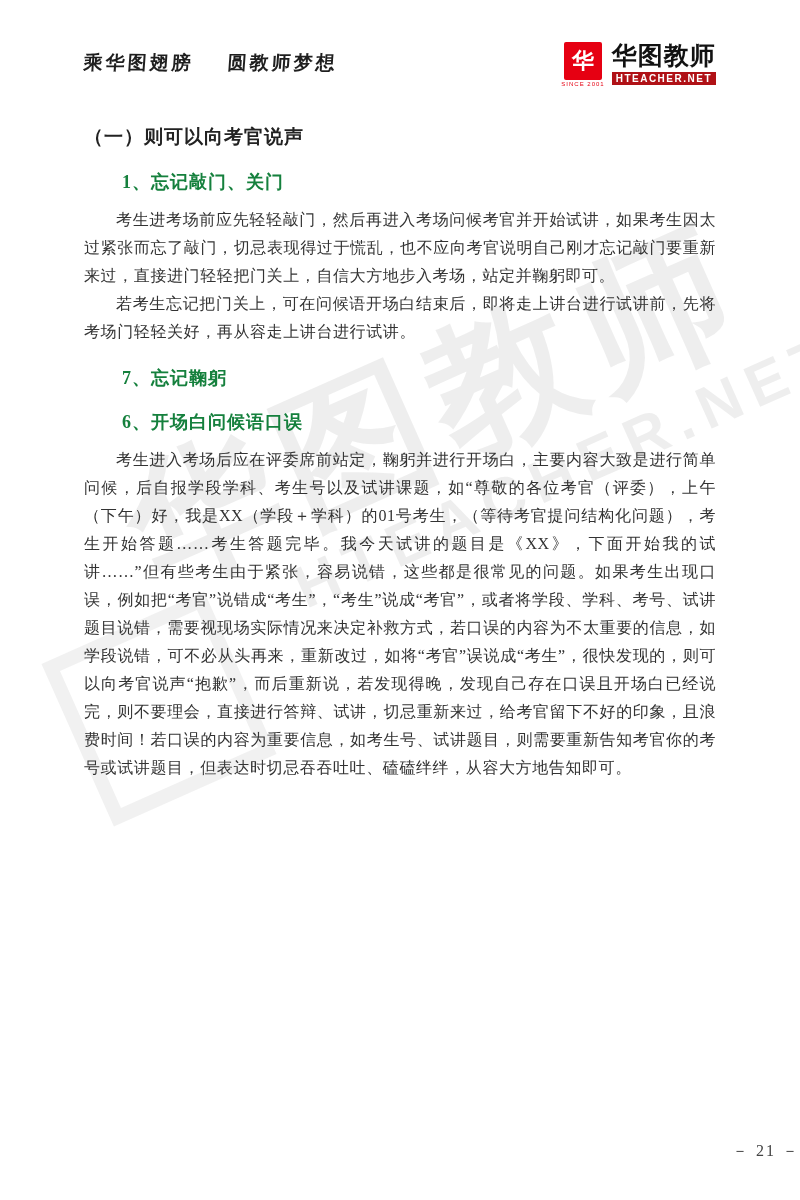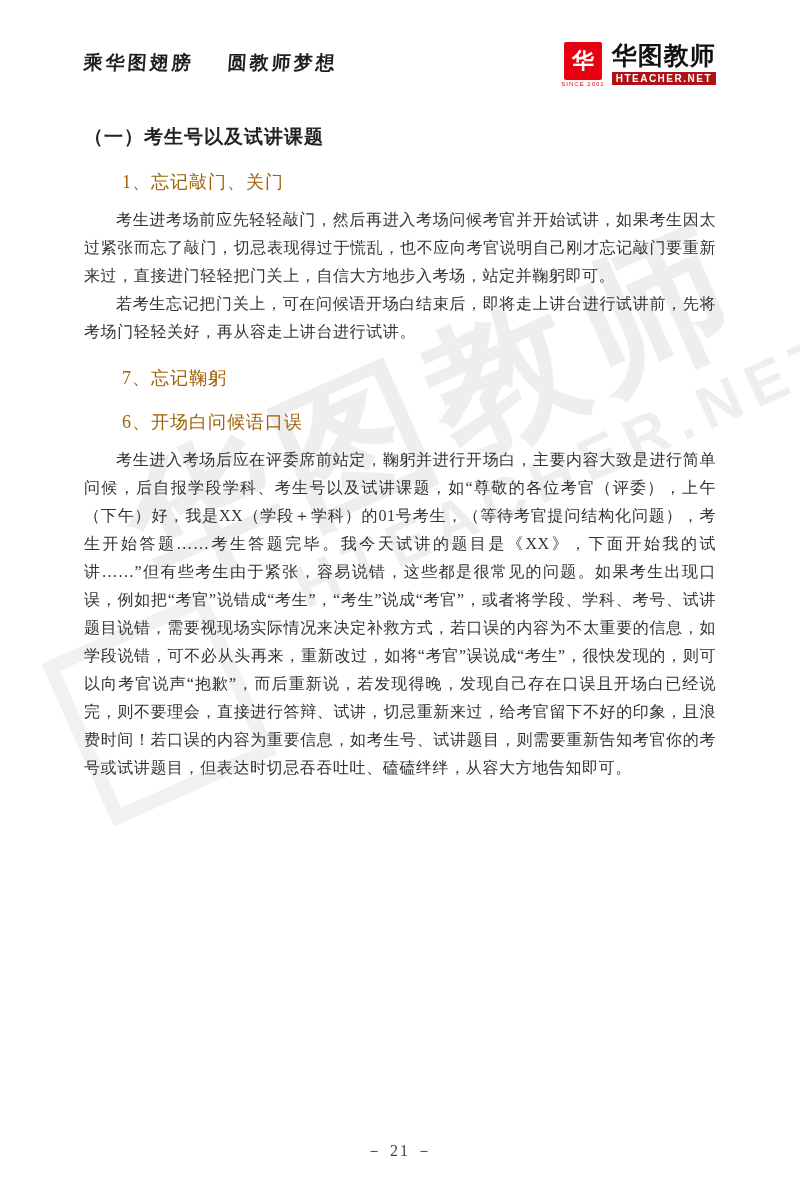--- a/index.html
+++ b/index.html
@@ -47,31 +47,31 @@
   .logo-site{
     font-size:10px;font-weight:bold;color:#ffffff;background:#b01116;
     padding:1px 4px;letter-spacing:1.5px;margin-top:2px;
     font-family:"Liberation Sans",sans-serif;align-self:stretch;text-align:center;
   }
   .doc-title{
     font-size:19px;font-weight:bold;color:#222;
     margin:30px 0 0 0;letter-spacing:1px;
   }
   .sec-heading{
-    font-size:18px;font-weight:normal;color:#a16207;
+    font-size:18px;font-weight:bold;color:#15803d;
     margin:20px 0 12px 0;padding-left:38px;letter-spacing:1px;
   }
   .para{
     font-size:16px;line-height:28px;margin:0;
     text-align:justify;text-indent:2em;letter-spacing:0.6px;
     color:#333;
   }
   .footer{
     position:absolute;left:0;right:0;bottom:38px;
-    text-align:center;font-size:16px;color:#444;z-index:1;letter-spacing:2px;
+    text-align:right;font-size:16px;color:#444;z-index:1;letter-spacing:2px;
   }
 </style>
 </head>
 <body>
 
 <div class="page">
 
   <div class="wm-square"></div>
   <div class="wm">
     <div class="wm-line1">华图教师</div>
@@ -89,21 +89,21 @@
           <div class="logo-square">华</div>
           <div class="logo-since">SINCE 2001</div>
         </div>
         <div class="logo-text">
           <div class="logo-name">华图教师</div>
           <div class="logo-site">HTEACHER.NET</div>
         </div>
       </div>
     </div>
 
-    <h2 class="doc-title">（一）考生号以及试讲课题</h2>
+    <h2 class="doc-title">（一）则可以向考官说声</h2>
 
     <div class="section">
       <h3 class="sec-heading">1、忘记敲门、关门</h3>
       <p class="para">考生进考场前应先轻轻敲门，然后再进入考场问候考官并开始试讲，如果考生因太过紧张而忘了敲门，切忌表现得过于慌乱，也不应向考官说明自己刚才忘记敲门要重新来过，直接进门轻轻把门关上，自信大方地步入考场，站定并鞠躬即可。</p>
       <p class="para">若考生忘记把门关上，可在问候语开场白结束后，即将走上讲台进行试讲前，先将考场门轻轻关好，再从容走上讲台进行试讲。</p>
     </div>
 
     <div class="section">
       <h3 class="sec-heading">7、忘记鞠躬</h3>
     </div>

